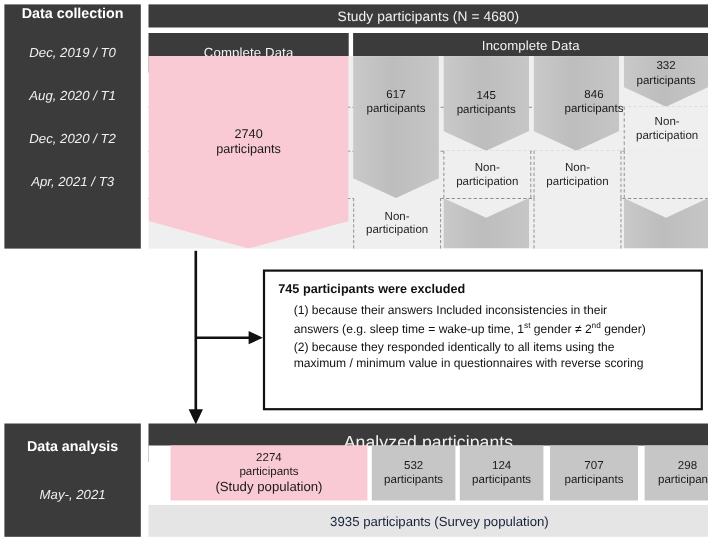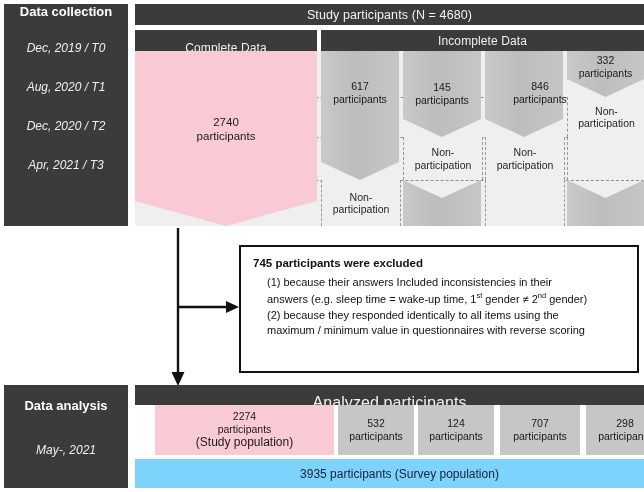--- a/index.html
+++ b/index.html
@@ -109,21 +109,21 @@
   .ares{
     position:absolute;top:0;height:50px;
     display:flex;flex-direction:column;align-items:center;justify-content:center;
     font-size:10.5px;line-height:1.2;color:#1a1a1a;margin-left:20px;
   }
   #ares-main{background:#f9c9d4;}
   .ares.grey{background:#c6c6c6;}
   .ares .sub{font-size:12px;}
 
   #survey-bar{
-    left:135px;top:459px;width:509px;height:29px;background:#7dd3fc;
+    left:135px;top:459px;width:509px;height:29px;background:#e5e5e5;
     display:flex;align-items:center;justify-content:center;
     font-size:12px;color:#15213a;padding-left:20px;
   }
 </style>
 </head>
 <body>
 
 <div class="stage">
 
   <div class="abs dark" id="sidebar-collect">

